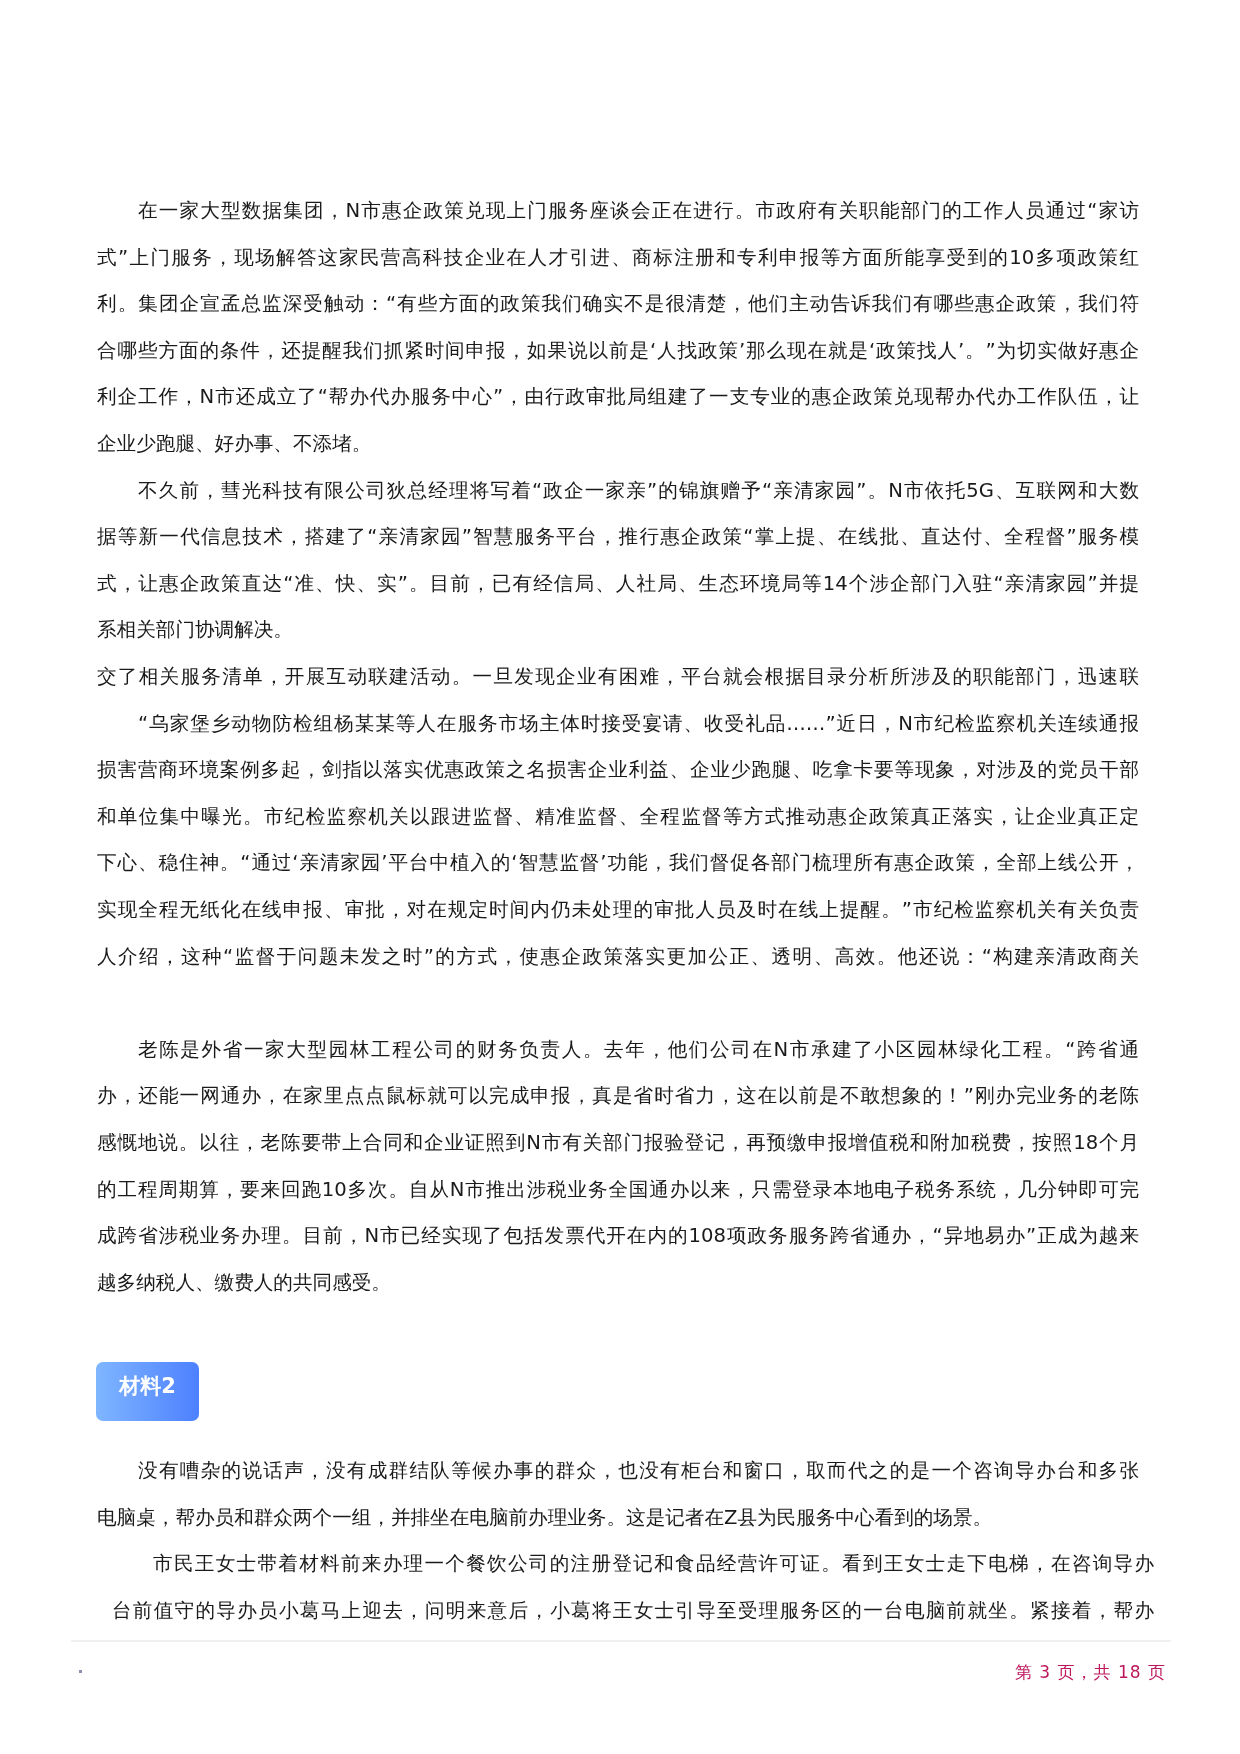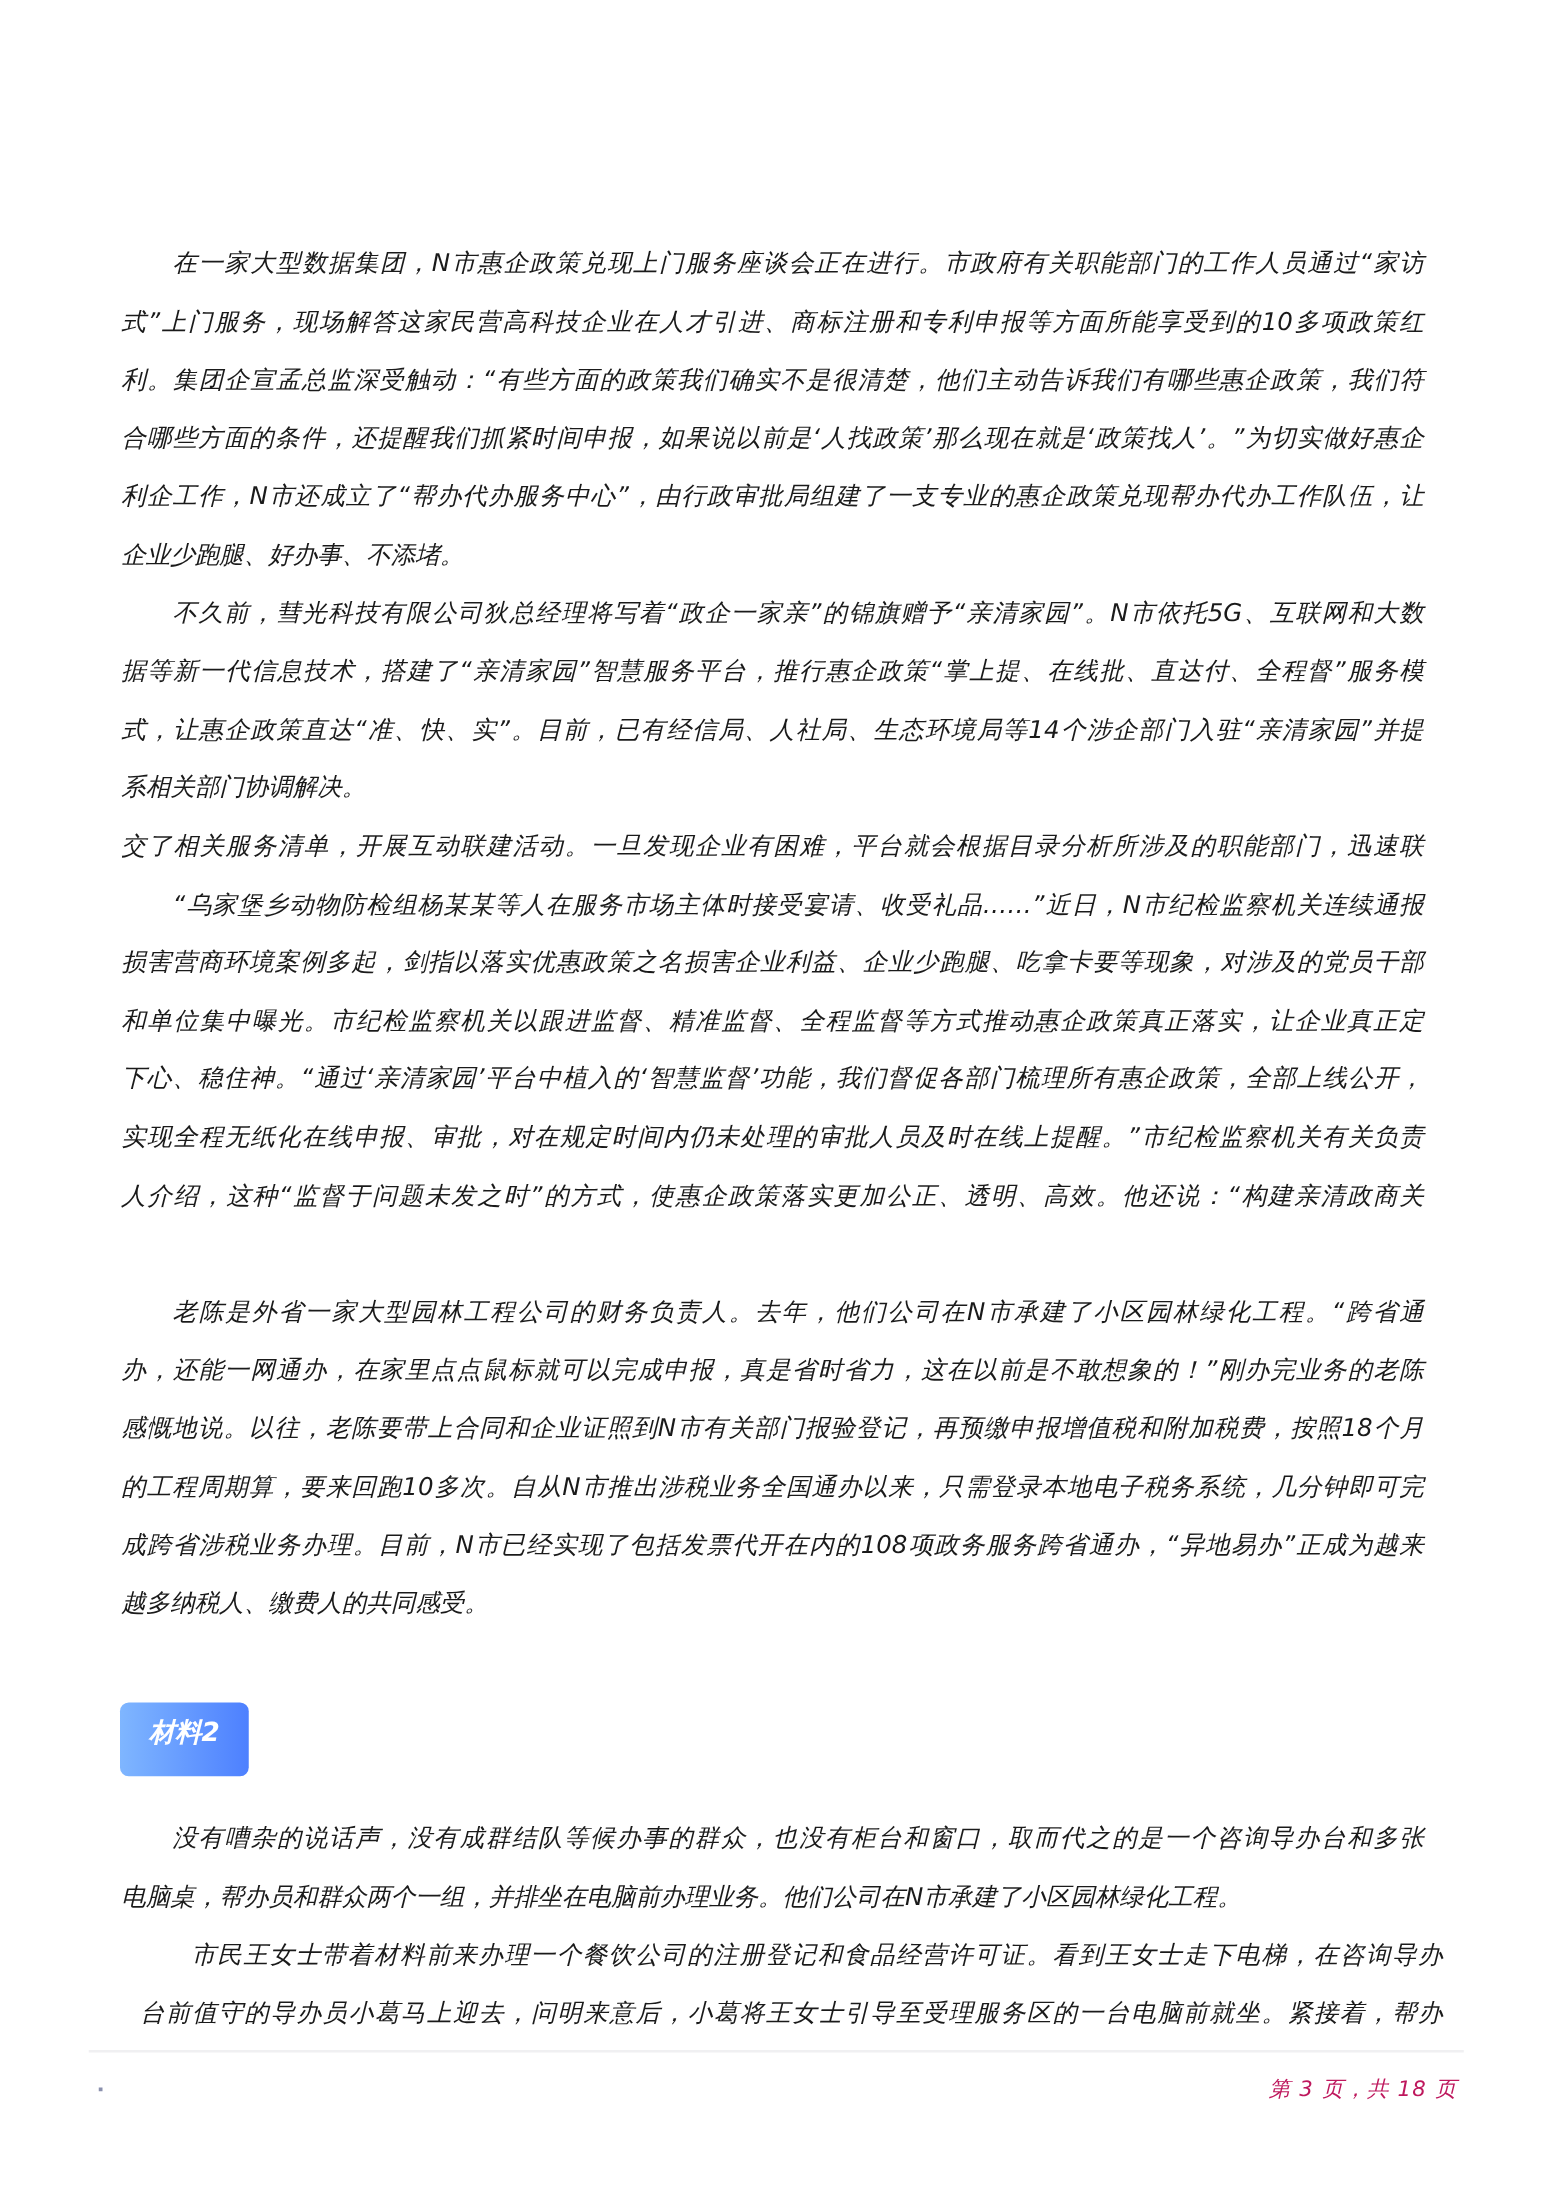--- a/index.html
+++ b/index.html
@@ -1,18 +1,18 @@
 <!DOCTYPE html>
 <html><head>
 <meta charset="utf-8">
 <style>
   html, body { margin: 0; padding: 0; background: #ffffff; }
   body { width: 1240px; height: 1754px; position: relative; overflow: hidden;
          font-family: "DejaVu Sans", "Liberation Sans", sans-serif; color: #1a1a1a; }
-  .page { position: absolute; left: 0; top: 0; width: 1240px; height: 1754px; font-style: italic; }
+  .page { position: absolute; left: 0; top: 0; width: 1240px; height: 1754px; }
   .para { position: absolute; left: 97px; width: 1042px; }
   .line { height: 46.6px; line-height: 46.6px; font-size: 19.6px; white-space: nowrap;
           text-align: justify; text-align-last: justify; letter-spacing: 0; }
   .line.indent { padding-left: 41px; }
   .line.last { text-align-last: left; }
   .badge { position: absolute; left: 96px; top: 1362px; width: 103px; height: 59px;
            border-radius: 7px; background: linear-gradient(90deg, #7fb6ff 0%, #4d80ff 100%);
            color: #ffffff; font-size: 21px; font-weight: bold; line-height: 49px; text-align: center; }
   .divider { position: absolute; left: 71px; top: 1640px; width: 1100px; height: 2px; background: #f0f0f2; }
   .footer-dot { position: absolute; left: 79px; top: 1670px; width: 3px; height: 3px; background: #8a90ad; }
@@ -56,21 +56,21 @@
     <div class="line">感慨地说。以往，老陈要带上合同和企业证照到N市有关部门报验登记，再预缴申报增值税和附加税费，按照18个月</div>
     <div class="line">的工程周期算，要来回跑10多次。自从N市推出涉税业务全国通办以来，只需登录本地电子税务系统，几分钟即可完</div>
     <div class="line">成跨省涉税业务办理。目前，N市已经实现了包括发票代开在内的108项政务服务跨省通办，“异地易办”正成为越来</div>
     <div class="line last">越多纳税人、缴费人的共同感受。</div>
   </div>
 
   <div class="badge">材料2</div>
 
   <div class="para" style="top:1448px;">
     <div class="line indent">没有嘈杂的说话声，没有成群结队等候办事的群众，也没有柜台和窗口，取而代之的是一个咨询导办台和多张</div>
-    <div class="line last">电脑桌，帮办员和群众两个一组，并排坐在电脑前办理业务。他们公司在N市承建了小区园林绿化工程。</div>
+    <div class="line last">电脑桌，帮办员和群众两个一组，并排坐在电脑前办理业务。这是记者在Z县为民服务中心看到的场景。</div>
   </div>
   <div class="para" style="top:1541.2px;margin-left:15px;">
     <div class="line indent">市民王女士带着材料前来办理一个餐饮公司的注册登记和食品经营许可证。看到王女士走下电梯，在咨询导办</div>
     <div class="line">台前值守的导办员小葛马上迎去，问明来意后，小葛将王女士引导至受理服务区的一台电脑前就坐。紧接着，帮办</div>
   </div>
 
   <div class="divider"></div>
   <div class="footer-dot"></div>
   <div class="footer-page">第 3 页，共 18 页</div>
 

